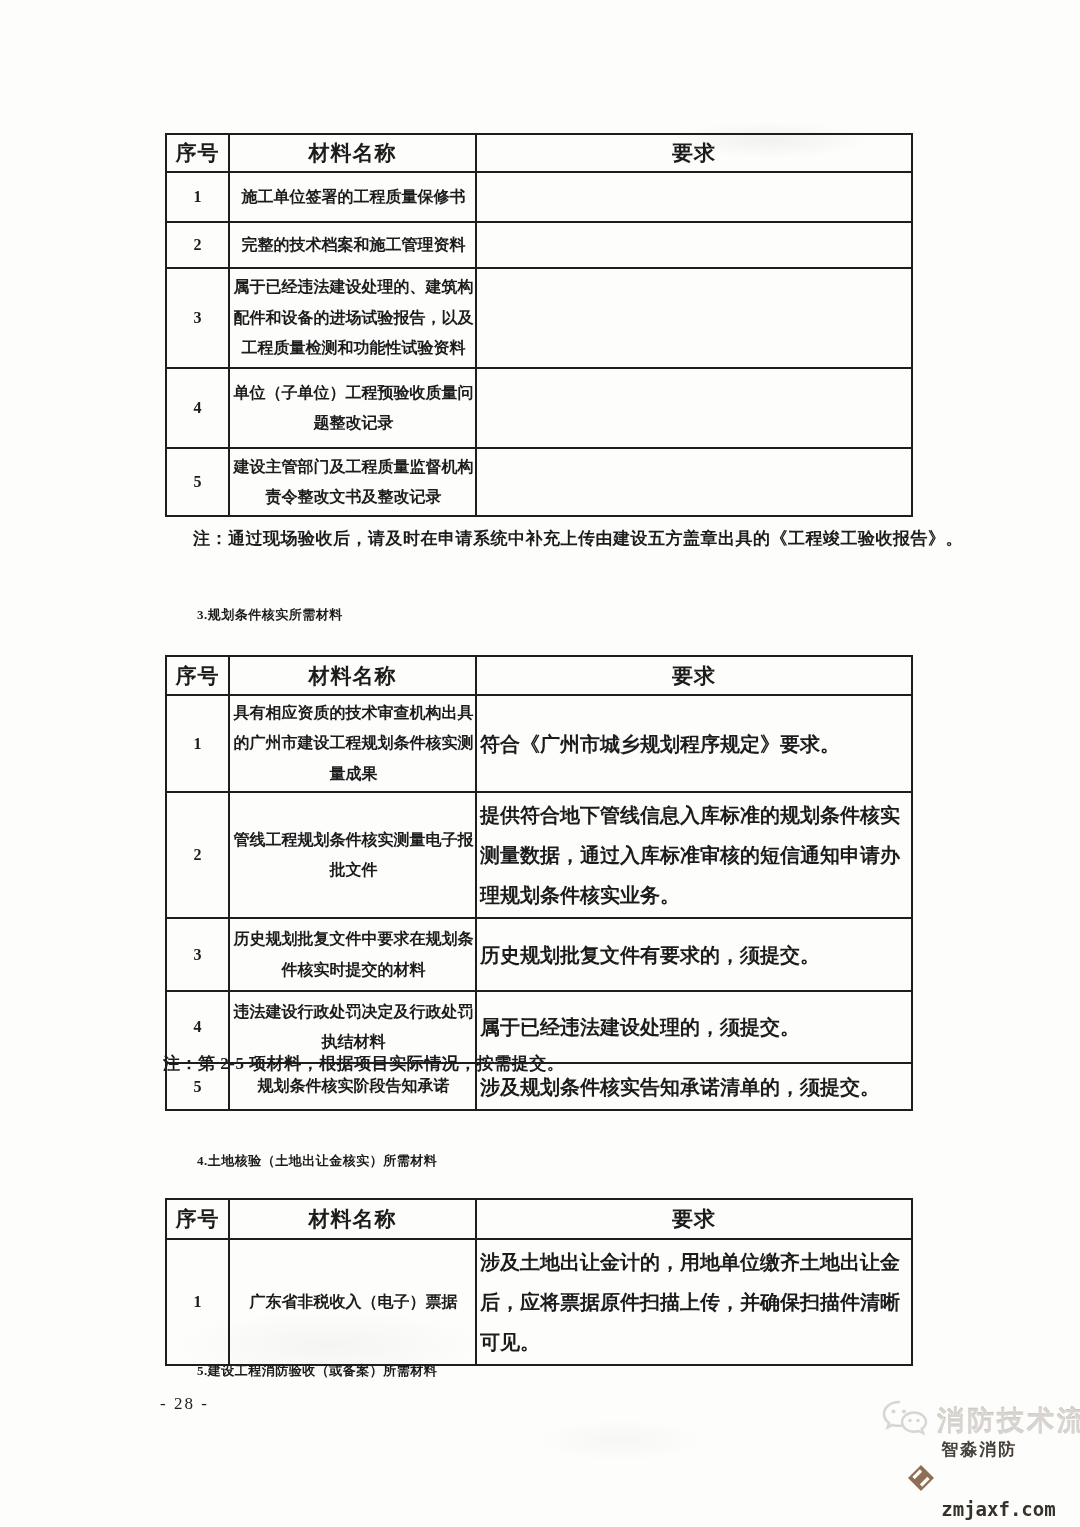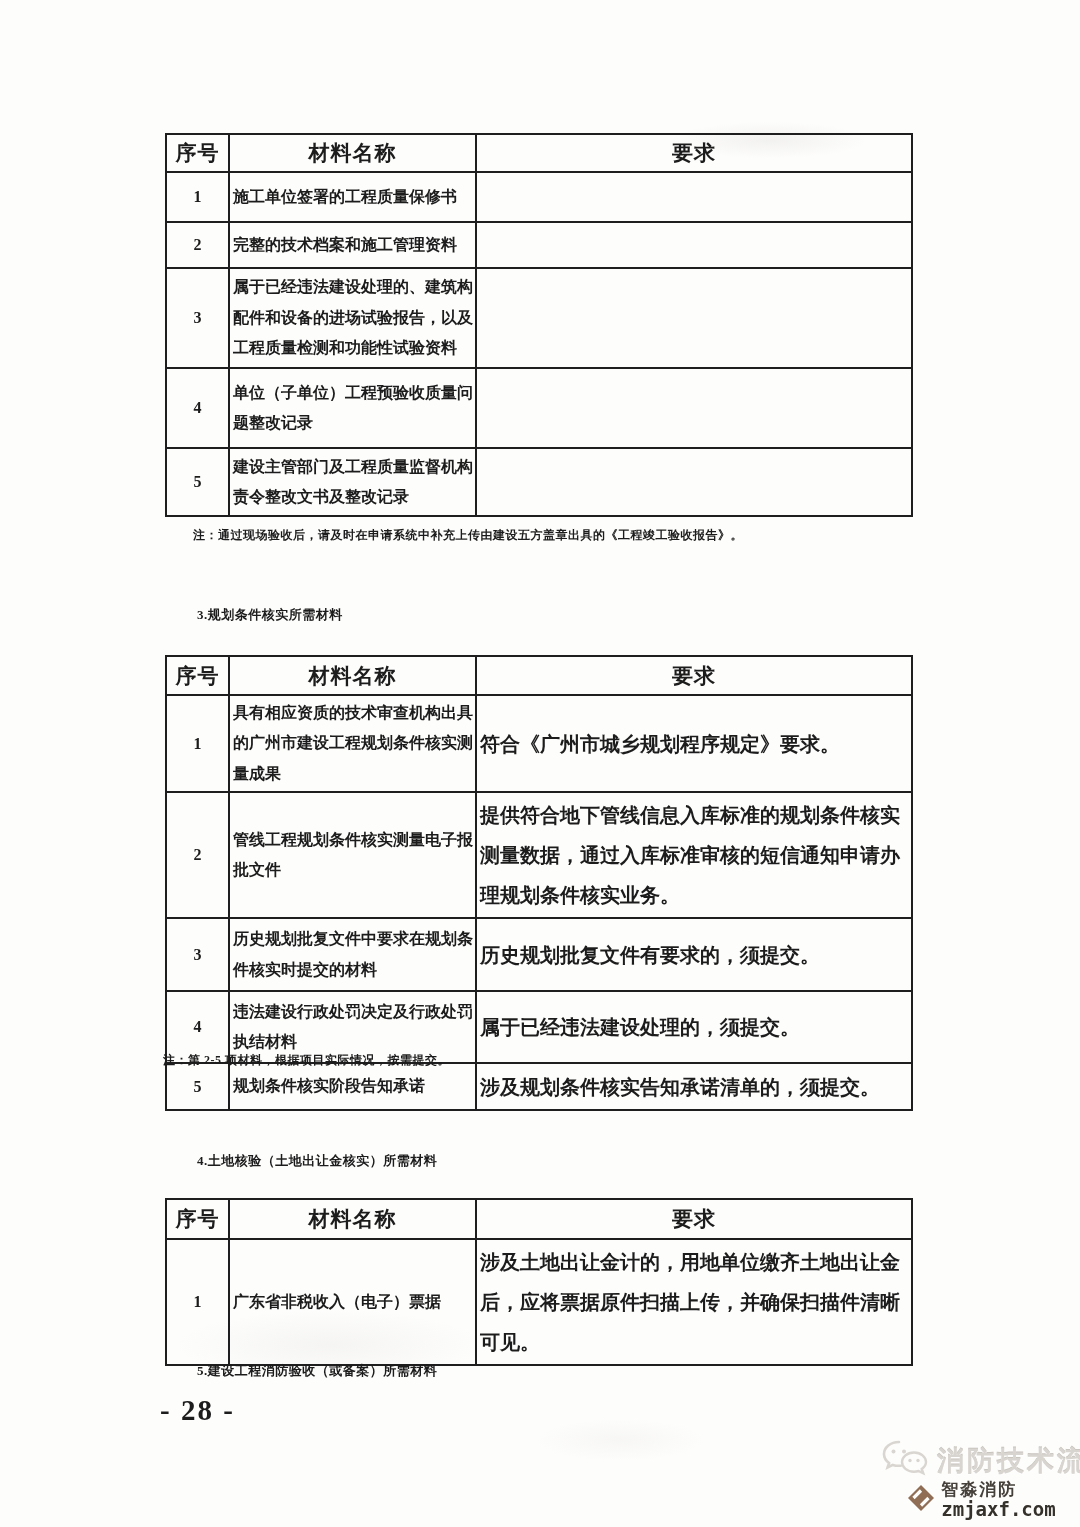--- a/index.html
+++ b/index.html
@@ -32,52 +32,52 @@
   }
   .doc-table th{
     font-size:21px;font-weight:700;text-align:center;
     letter-spacing:1px;
   }
   .doc-table td.no{
     text-align:center;font-weight:700;font-size:16px;
   }
   .doc-table td.name{
     font-size:16px;font-weight:600;line-height:1.9;
-    padding:2px 1px 2px 3px;text-align:left;
+    padding:2px 1px 2px 3px;text-align:center;
   }
   .doc-table td.req{
     font-size:20px;font-weight:600;line-height:2.0;
     padding:2px 2px 2px 3px;text-align:left;
   }
   .doc-note{
     position:absolute;
-    font-size:12px;font-weight:700;
+    font-size:17px;font-weight:700;
     white-space:nowrap;letter-spacing:.5px;
   }
   .sec-heading{
     position:absolute;left:197px;
     font-size:13px;font-weight:700;letter-spacing:.5px;
   }
   .page-number{
     position:absolute;left:160px;top:1394px;
-    font-size:29px;font-weight:700;letter-spacing:2px;
+    font-size:17px;font-weight:400;letter-spacing:2px;
   }
   .watermark{
     position:absolute;right:16px;bottom:6px;
     display:flex;flex-direction:column;align-items:center;
     user-select:none;
   }
   .wm-line1{
     display:flex;align-items:center;gap:8px;
     color:#d8d4cf;font-size:27px;font-weight:700;letter-spacing:3px;
     text-shadow:0 1px 0 #ffffff, 0 -1px 0 #c9c5bf;
     font-family:"Liberation Sans","DejaVu Sans",sans-serif;
   }
   .wm-line2{display:flex;align-items:center;gap:5px;margin-top:-3px;margin-right:6px;}
-  .wm-texts{display:flex;flex-direction:column;line-height:1.15;}
+  .wm-texts{display:flex;flex-direction:column;line-height:1.15;gap:40px;}
   .wm-company{
     font-size:17px;color:#45403a;font-weight:700;letter-spacing:2px;
     font-family:"Liberation Sans","DejaVu Sans",sans-serif;
   }
   .wm-site{
     font-size:19px;color:#35312b;font-weight:700;
     font-family:"DejaVu Sans Mono","Liberation Mono",monospace;
   }
 </style>
 </head>

